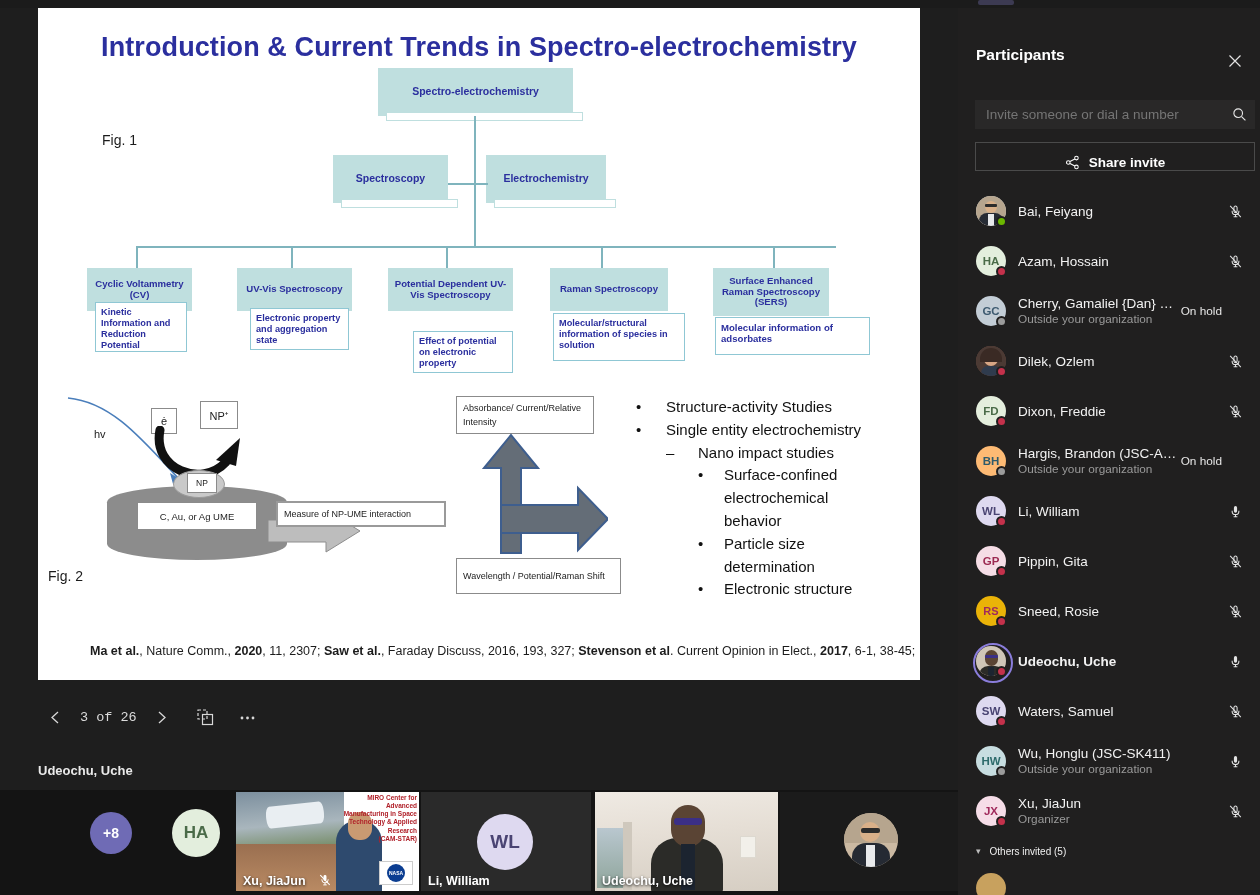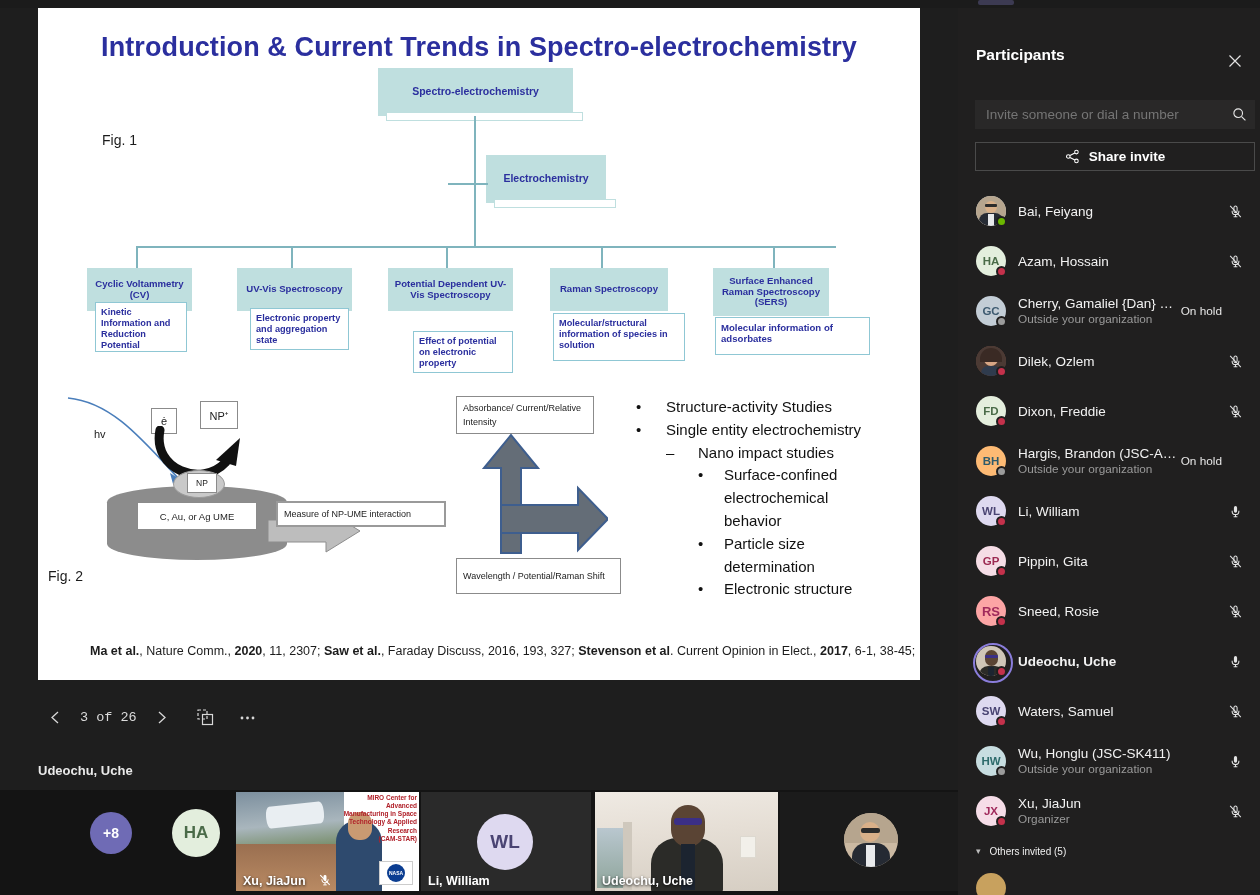--- a/index.html
+++ b/index.html
@@ -99,21 +99,21 @@
   .invite-field { position: absolute; left: 17px; top: 92px; width: 280px; height: 29px;
                   background: #292828; display: flex; align-items: center; }
   .invite-field input { flex: 1; background: transparent; border: 0; outline: none;
                         color: #e9e9e9; font-size: 13.5px; padding: 0 8px 0 11px;
                         font-family: "Liberation Sans", sans-serif; }
   .invite-search { width: 26px; height: 26px; display: flex; align-items: center; justify-content: center;
                    color: #e9e9e9; cursor: pointer; margin-right: 3px; }
 
   .share-btn { position: absolute; left: 17px; top: 134px; width: 280px; height: 29px;
                border: 1px solid #4a4a4a; background: transparent; color: #fff;
-               display: flex; align-items: center; justify-content: center; gap: 9px;
+               display: flex; align-items: flex-end; justify-content: center; gap: 9px;
                font-size: 13.5px; font-weight: bold; cursor: pointer;
                font-family: "Liberation Sans", sans-serif; }
 
   .plist { position: absolute; left: 0; top: 178px; width: 302px; height: 709px; overflow: hidden; }
   .prow { position: relative; height: 50px; display: flex; align-items: center; padding: 0 12px 0 18px; }
   .pav { position: relative; width: 30px; height: 30px; flex: 0 0 auto; }
   .pav .circ { width: 30px; height: 30px; font-size: 11.5px; }
   .pav .presence { position: absolute; right: -1px; bottom: -1px; width: 11px; height: 11px;
                    border-radius: 50%; border: 2px solid #201f1f; }
   .pav.speaking::after { content:""; position:absolute; left:-3px; top:-3px; width:36px; height:36px;
@@ -146,20 +146,23 @@
       <div class="slide-title">Introduction &amp; Current Trends in Spectro-electrochemistry</div>
 
       <div class="fig-label" style="left:64px; top:124px;">Fig. 1</div>
 
       <div class="fcbox shadowbar" style="left:340px; top:60px; width:195px; height:48px; font-size:10.5px;">
         <span>Spectro-electrochemistry</span>
       </div>
 
       <div class="conn" style="left:436px; top:108px; width:1.5px; height:130px;"></div>
 
+      <div class="fcbox shadowbar" style="left:295px; top:147px; width:115px; height:48px; font-size:10.5px;">
+        <span>Spectroscopy</span>
+      </div>
       <div class="fcbox shadowbar" style="left:448px; top:147px; width:120px; height:48px; font-size:10.5px;">
         <span>Electrochemistry</span>
       </div>
       <div class="conn" style="left:410px; top:175px; width:40px; height:1.5px;"></div>
 
       <div class="conn" style="left:98px; top:238px; width:700px; height:1.5px;"></div>
       <div class="conn" style="left:98px;  top:238px; width:1.5px; height:22px;"></div>
       <div class="conn" style="left:253px; top:238px; width:1.5px; height:22px;"></div>
       <div class="conn" style="left:408px; top:238px; width:1.5px; height:22px;"></div>
       <div class="conn" style="left:563px; top:238px; width:1.5px; height:22px;"></div>
@@ -521,21 +524,21 @@
             <svg width="15" height="15" viewBox="0 0 16 16">
               <path d="M8 2.2a1.7 1.7 0 0 1 1.7 1.7v3.6a1.7 1.7 0 0 1-3.4 0V3.9A1.7 1.7 0 0 1 8 2.2z" fill="none" stroke="#e3e3e3" stroke-width="1.1"></path>
               <path d="M4.4 7.1v.6a3.6 3.6 0 0 0 7.2 0v-.6" stroke="#e3e3e3" stroke-width="1.1" fill="none"></path>
               <path d="M8 11.3v2.3M6 13.7h4" stroke="#e3e3e3" stroke-width="1.1"></path>
               <path d="M2.3 2.1 13.7 13.9" stroke="#e3e3e3" stroke-width="1.1"></path>
             </svg>
           </div>
         </div>
         <div class="prow">
           <div class="pav">
-            <div class="circ" style="width:30px;height:30px;background:#fca5a5;color:#a02a5c;font-size:13px">RS</div>
+            <div class="circ" style="width:30px;height:30px;background:#eab308;color:#a02a5c;font-size:11px">RS</div>
             <div class="presence" style="background: rgb(196, 49, 75);"></div>
           </div>
           <div class="pinfo">
             <div class="pname">Sneed, Rosie</div>
           </div>
           <div class="pmic">
             <svg width="15" height="15" viewBox="0 0 16 16">
               <path d="M8 2.2a1.7 1.7 0 0 1 1.7 1.7v3.6a1.7 1.7 0 0 1-3.4 0V3.9A1.7 1.7 0 0 1 8 2.2z" fill="none" stroke="#e3e3e3" stroke-width="1.1"></path>
               <path d="M4.4 7.1v.6a3.6 3.6 0 0 0 7.2 0v-.6" stroke="#e3e3e3" stroke-width="1.1" fill="none"></path>
               <path d="M8 11.3v2.3M6 13.7h4" stroke="#e3e3e3" stroke-width="1.1"></path>

